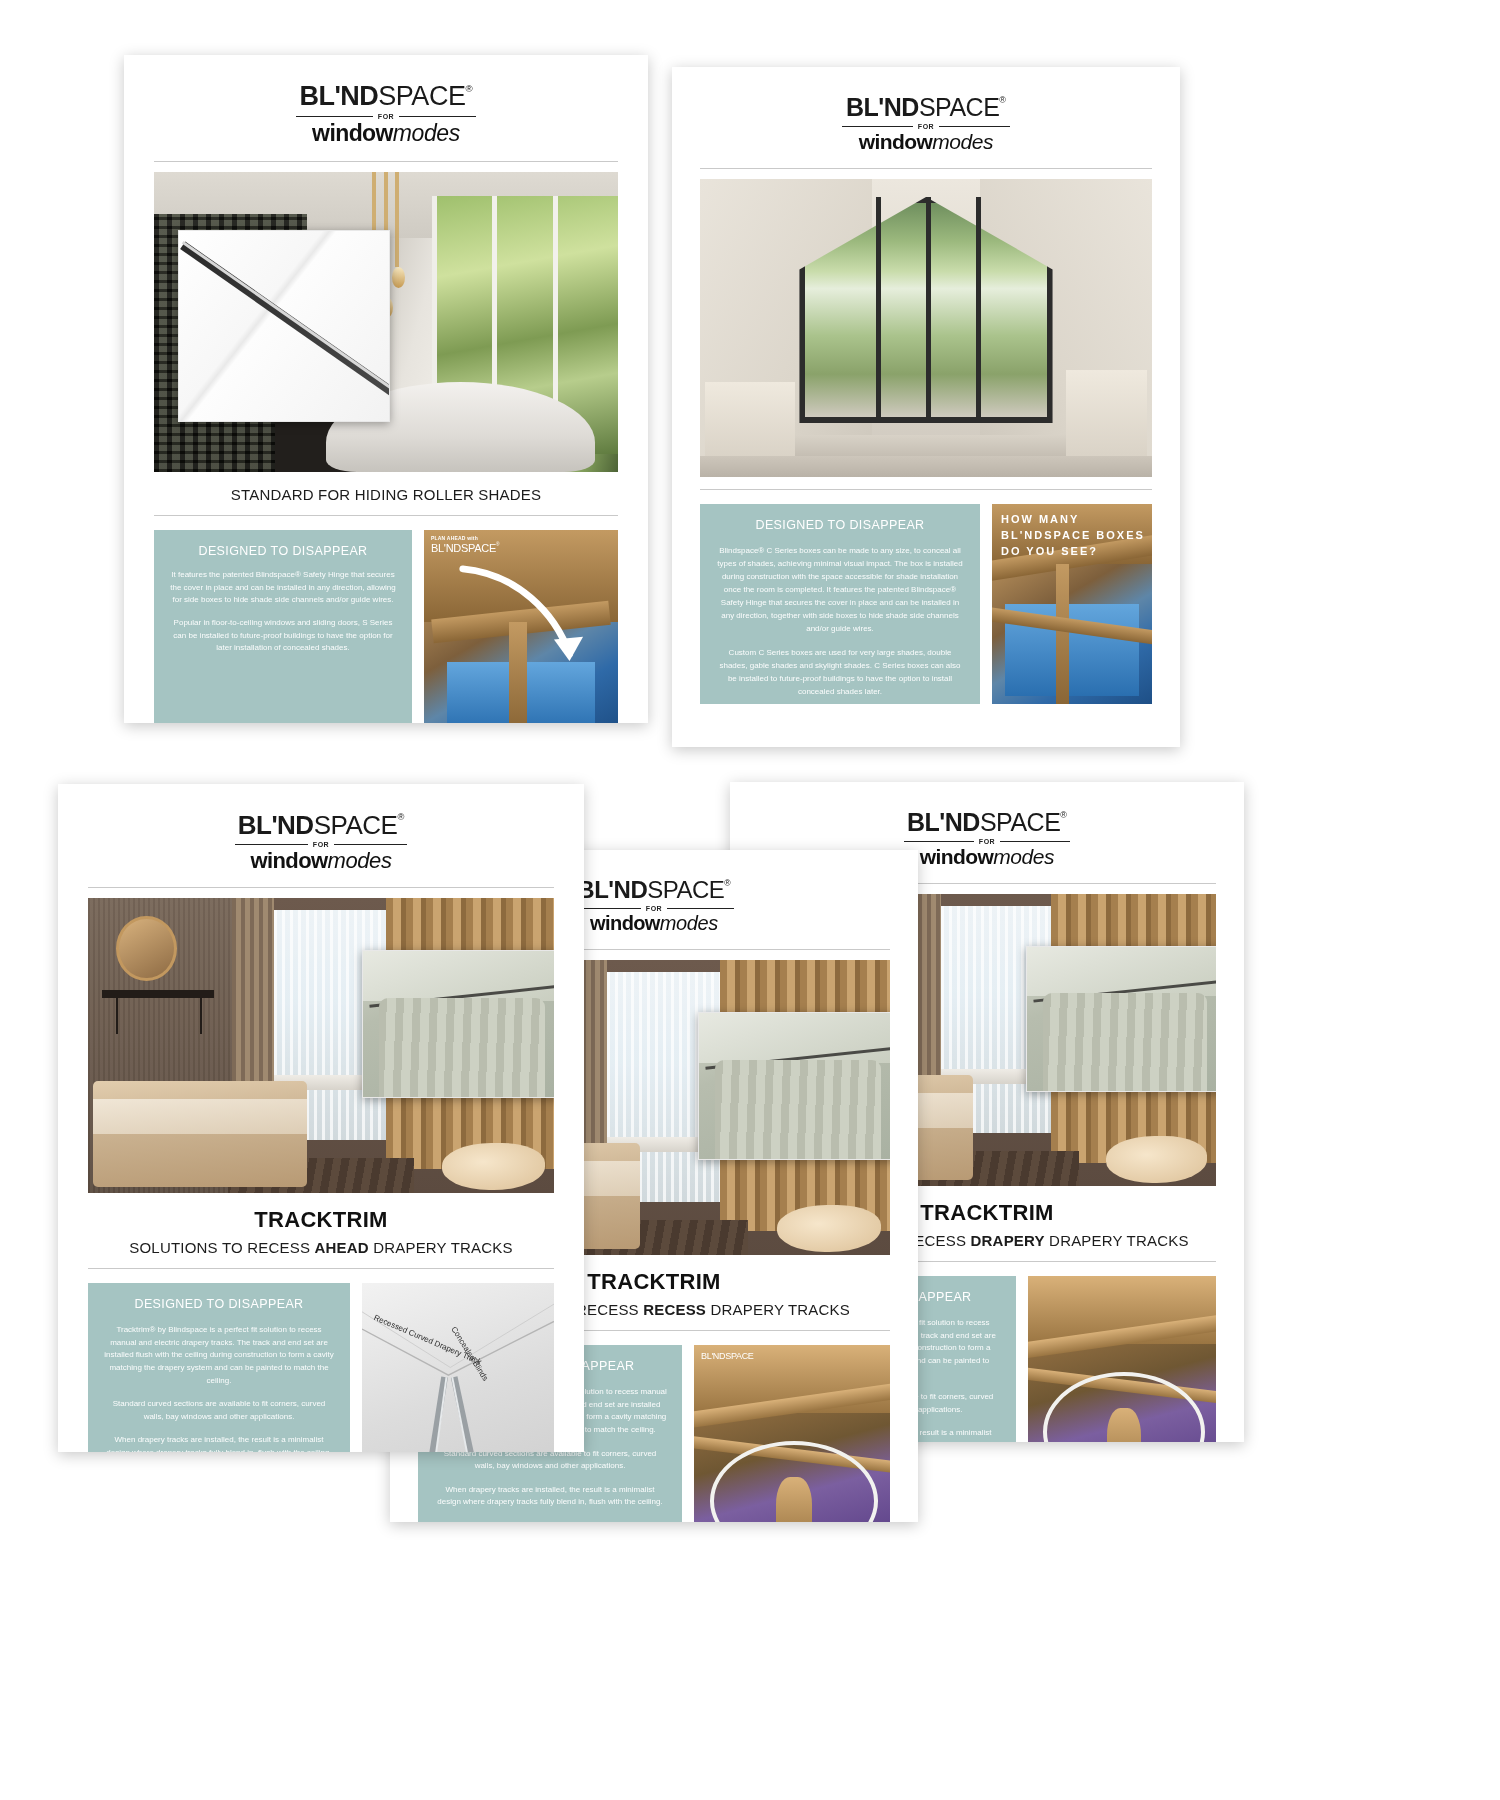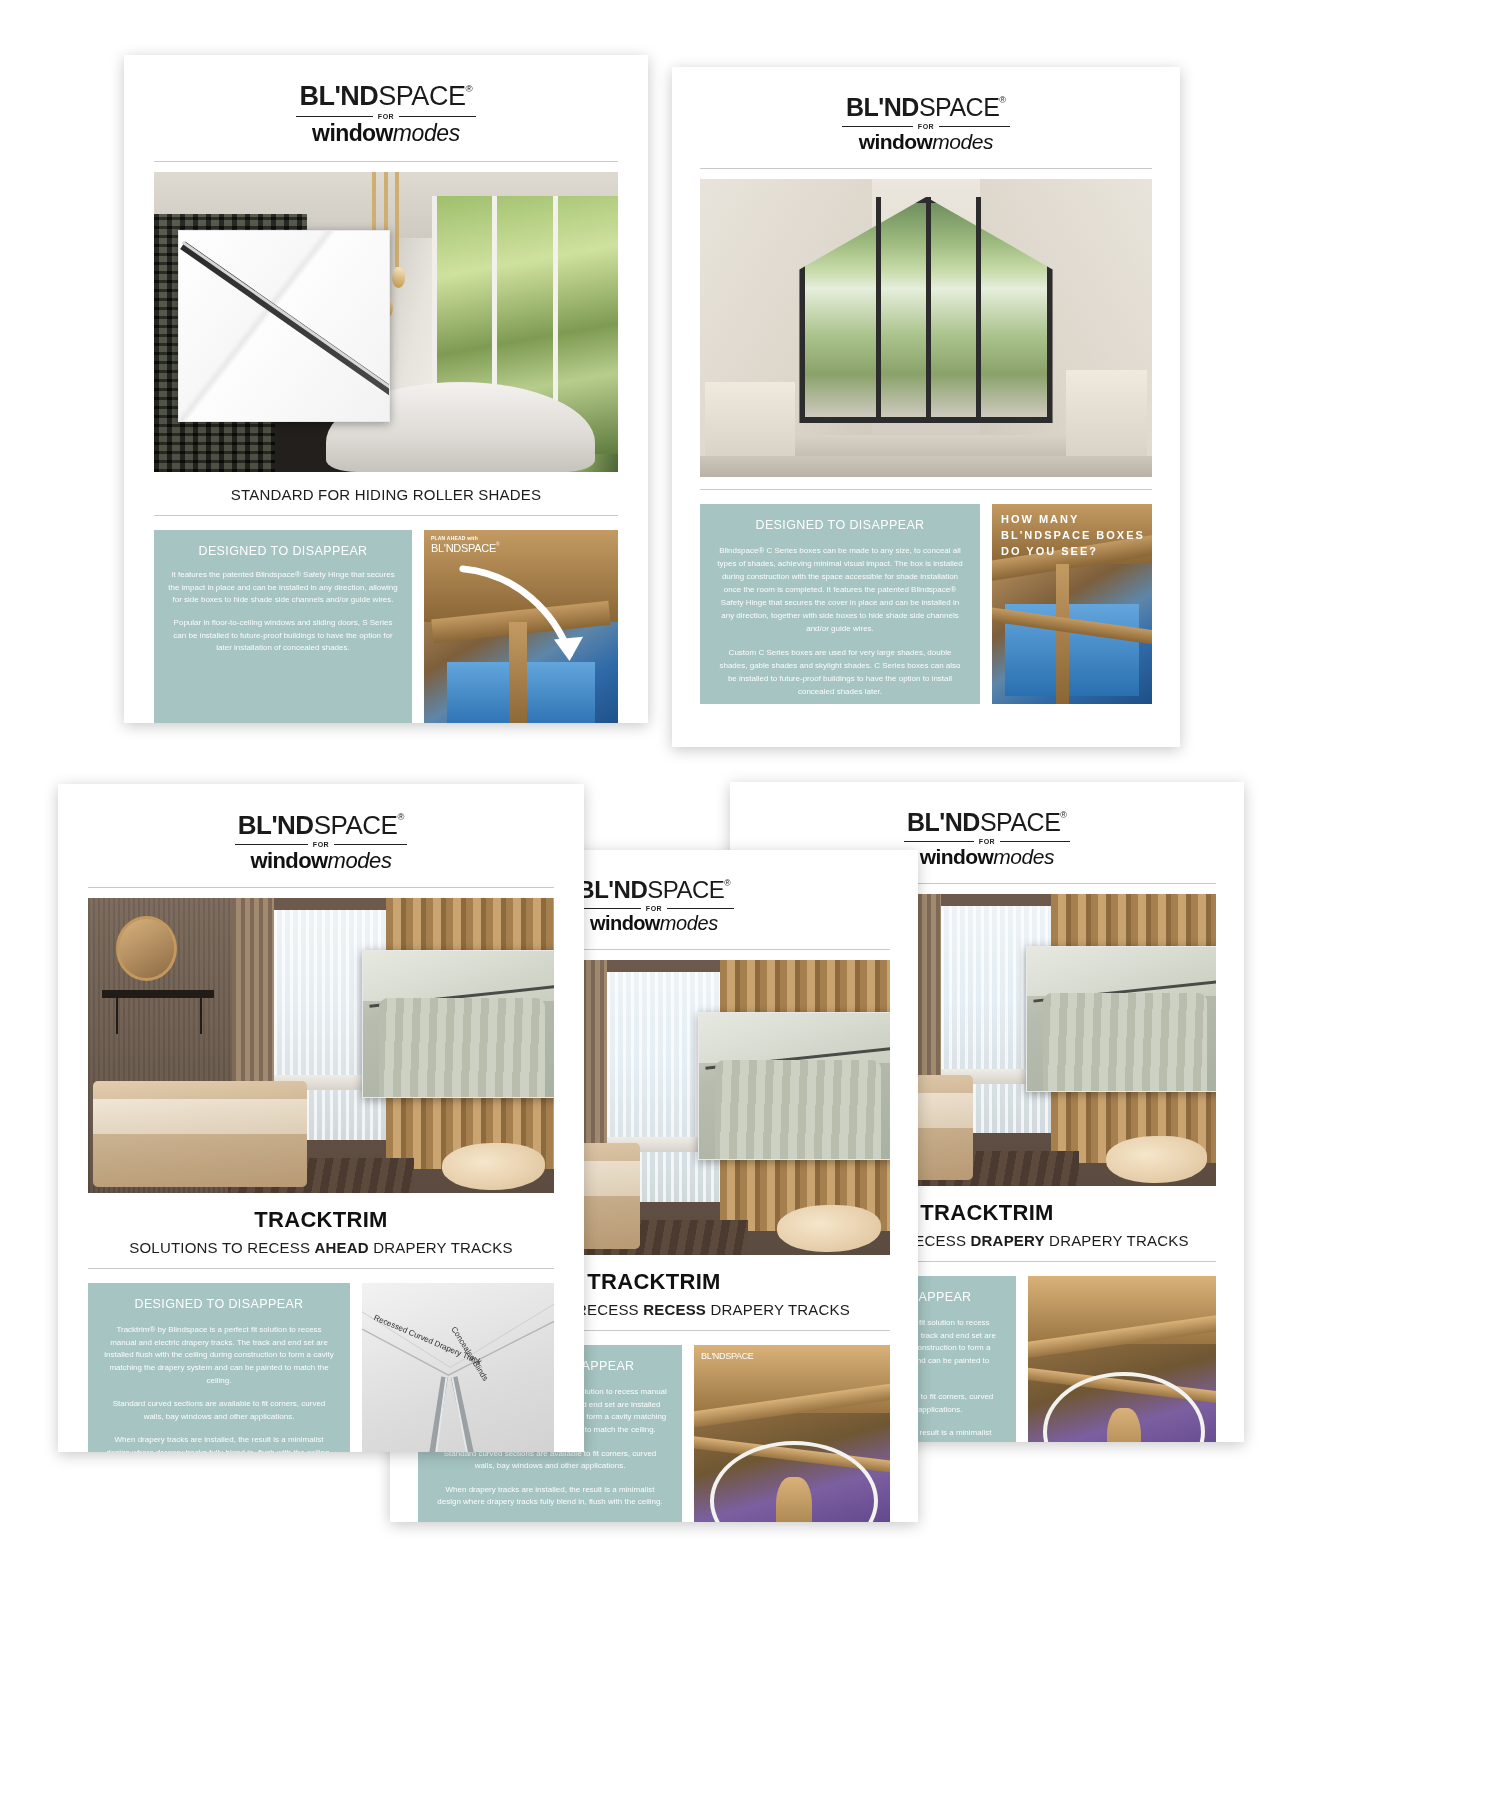--- a/index.html
+++ b/index.html
@@ -226,21 +226,21 @@
       <div class="psub" style="font-size:15px; margin-top:7px;">
         <span>STANDARD FOR HIDING ROLLER SHADES</span><b></b><span></span>
       </div>
     </div>
 
     <div class="rule" style="margin:12px 30px 0 30px; width:calc(100% - 60px);"></div>
 
     <div class="bottom" style="margin:14px 30px 0 30px; width:calc(100% - 60px); height:200px; gap:12px;">
       <div class="teal" style="flex:0 0 258px; padding:14px 14px;">
         <div class="th" style="font-size:12.5px;">DESIGNED TO DISAPPEAR</div>
-        <p style="font-size:8px; line-height:1.55; margin-top:11px;">It features the patented Blindspace® Safety Hinge that secures the impact in place and can be installed in any direction, allowing for side boxes to hide shade side channels and/or guide wires.</p>
+        <p style="font-size:8px; line-height:1.55; margin-top:11px;">It features the patented Blindspace® Safety Hinge that secures the cover in place and can be installed in any direction, allowing for side boxes to hide shade side channels and/or guide wires.</p>
         <p style="font-size:8px; line-height:1.55; margin-top:11px;">Popular in floor-to-ceiling windows and sliding doors, S Series can be installed to future-proof buildings to have the option for later installation of concealed shades.</p>
       </div>
       <div class="photo2" style="flex:1 1 auto;">
         <div class="p-attic">
           <div class="beam" style="left:0; top:0; width:100%; height:46%;"></div>
           <div class="beam" style="left:4%; top:40%; width:92%; height:12%; transform:rotate(-6deg);"></div>
           <div class="skyA" style="left:12%; bottom:0; width:76%; height:34%;"></div>
           <div class="beam" style="left:44%; top:46%; width:9%; height:54%;"></div>
         </div>
         <div class="p-label">

